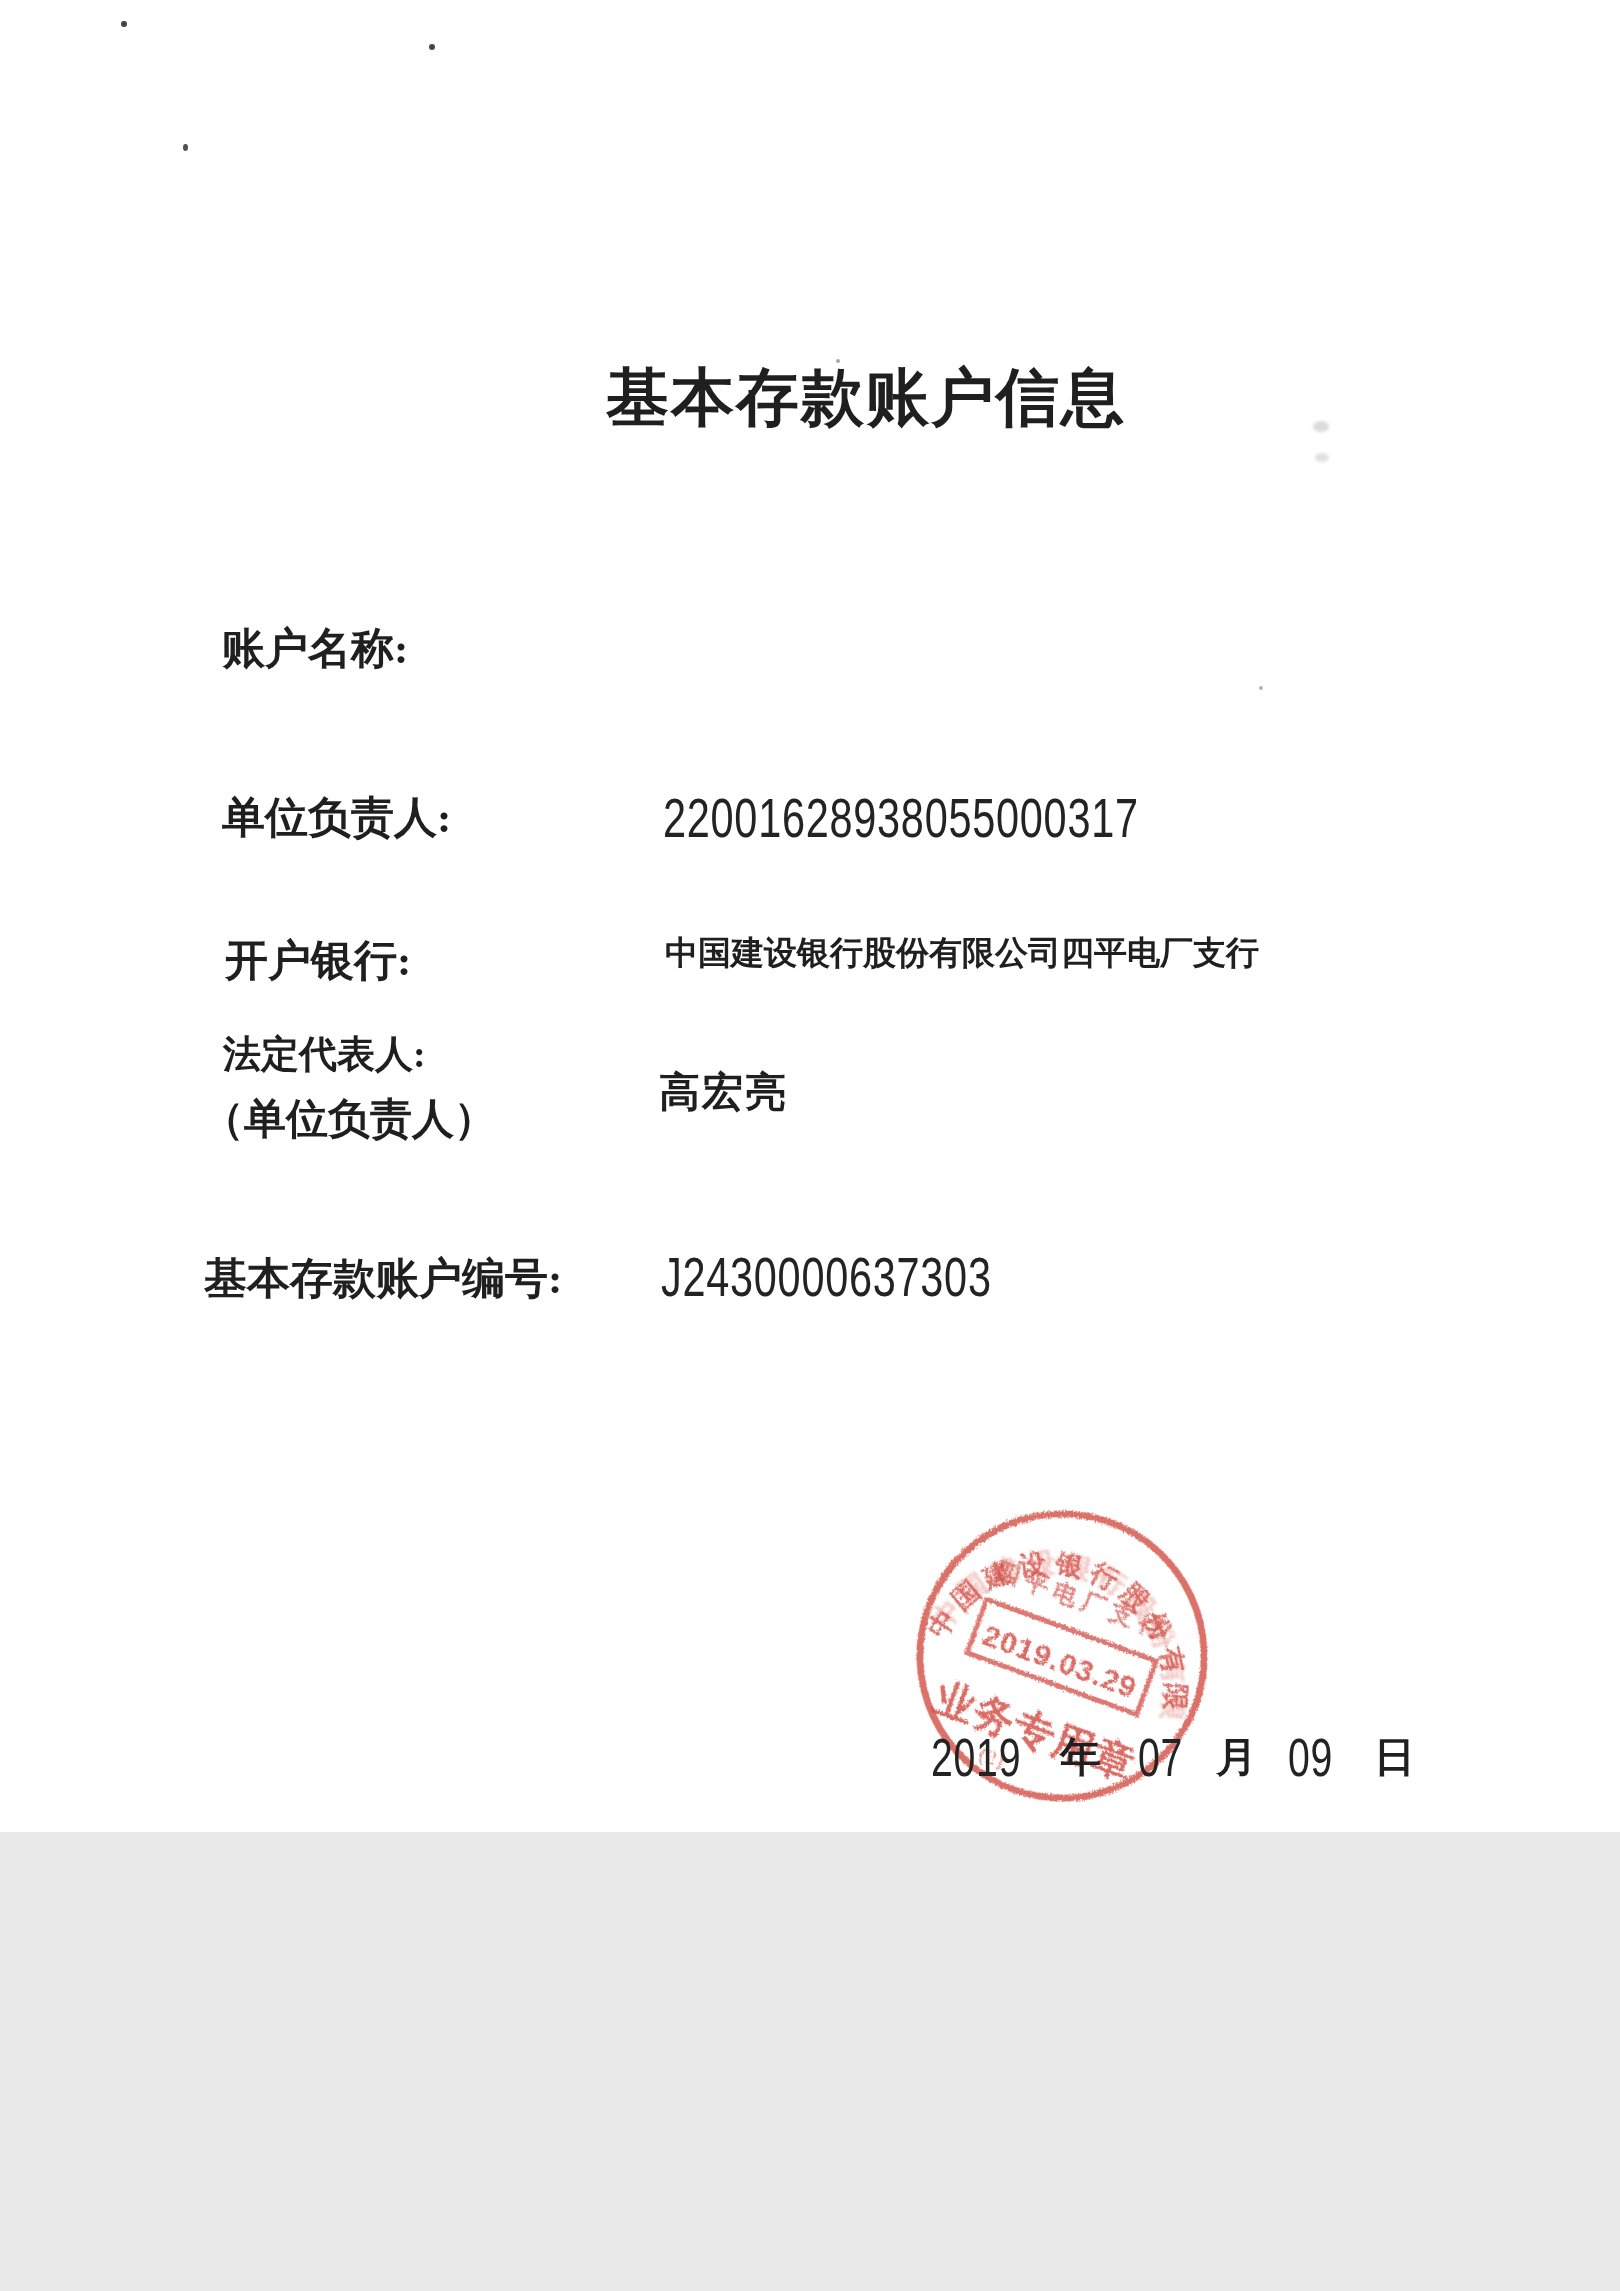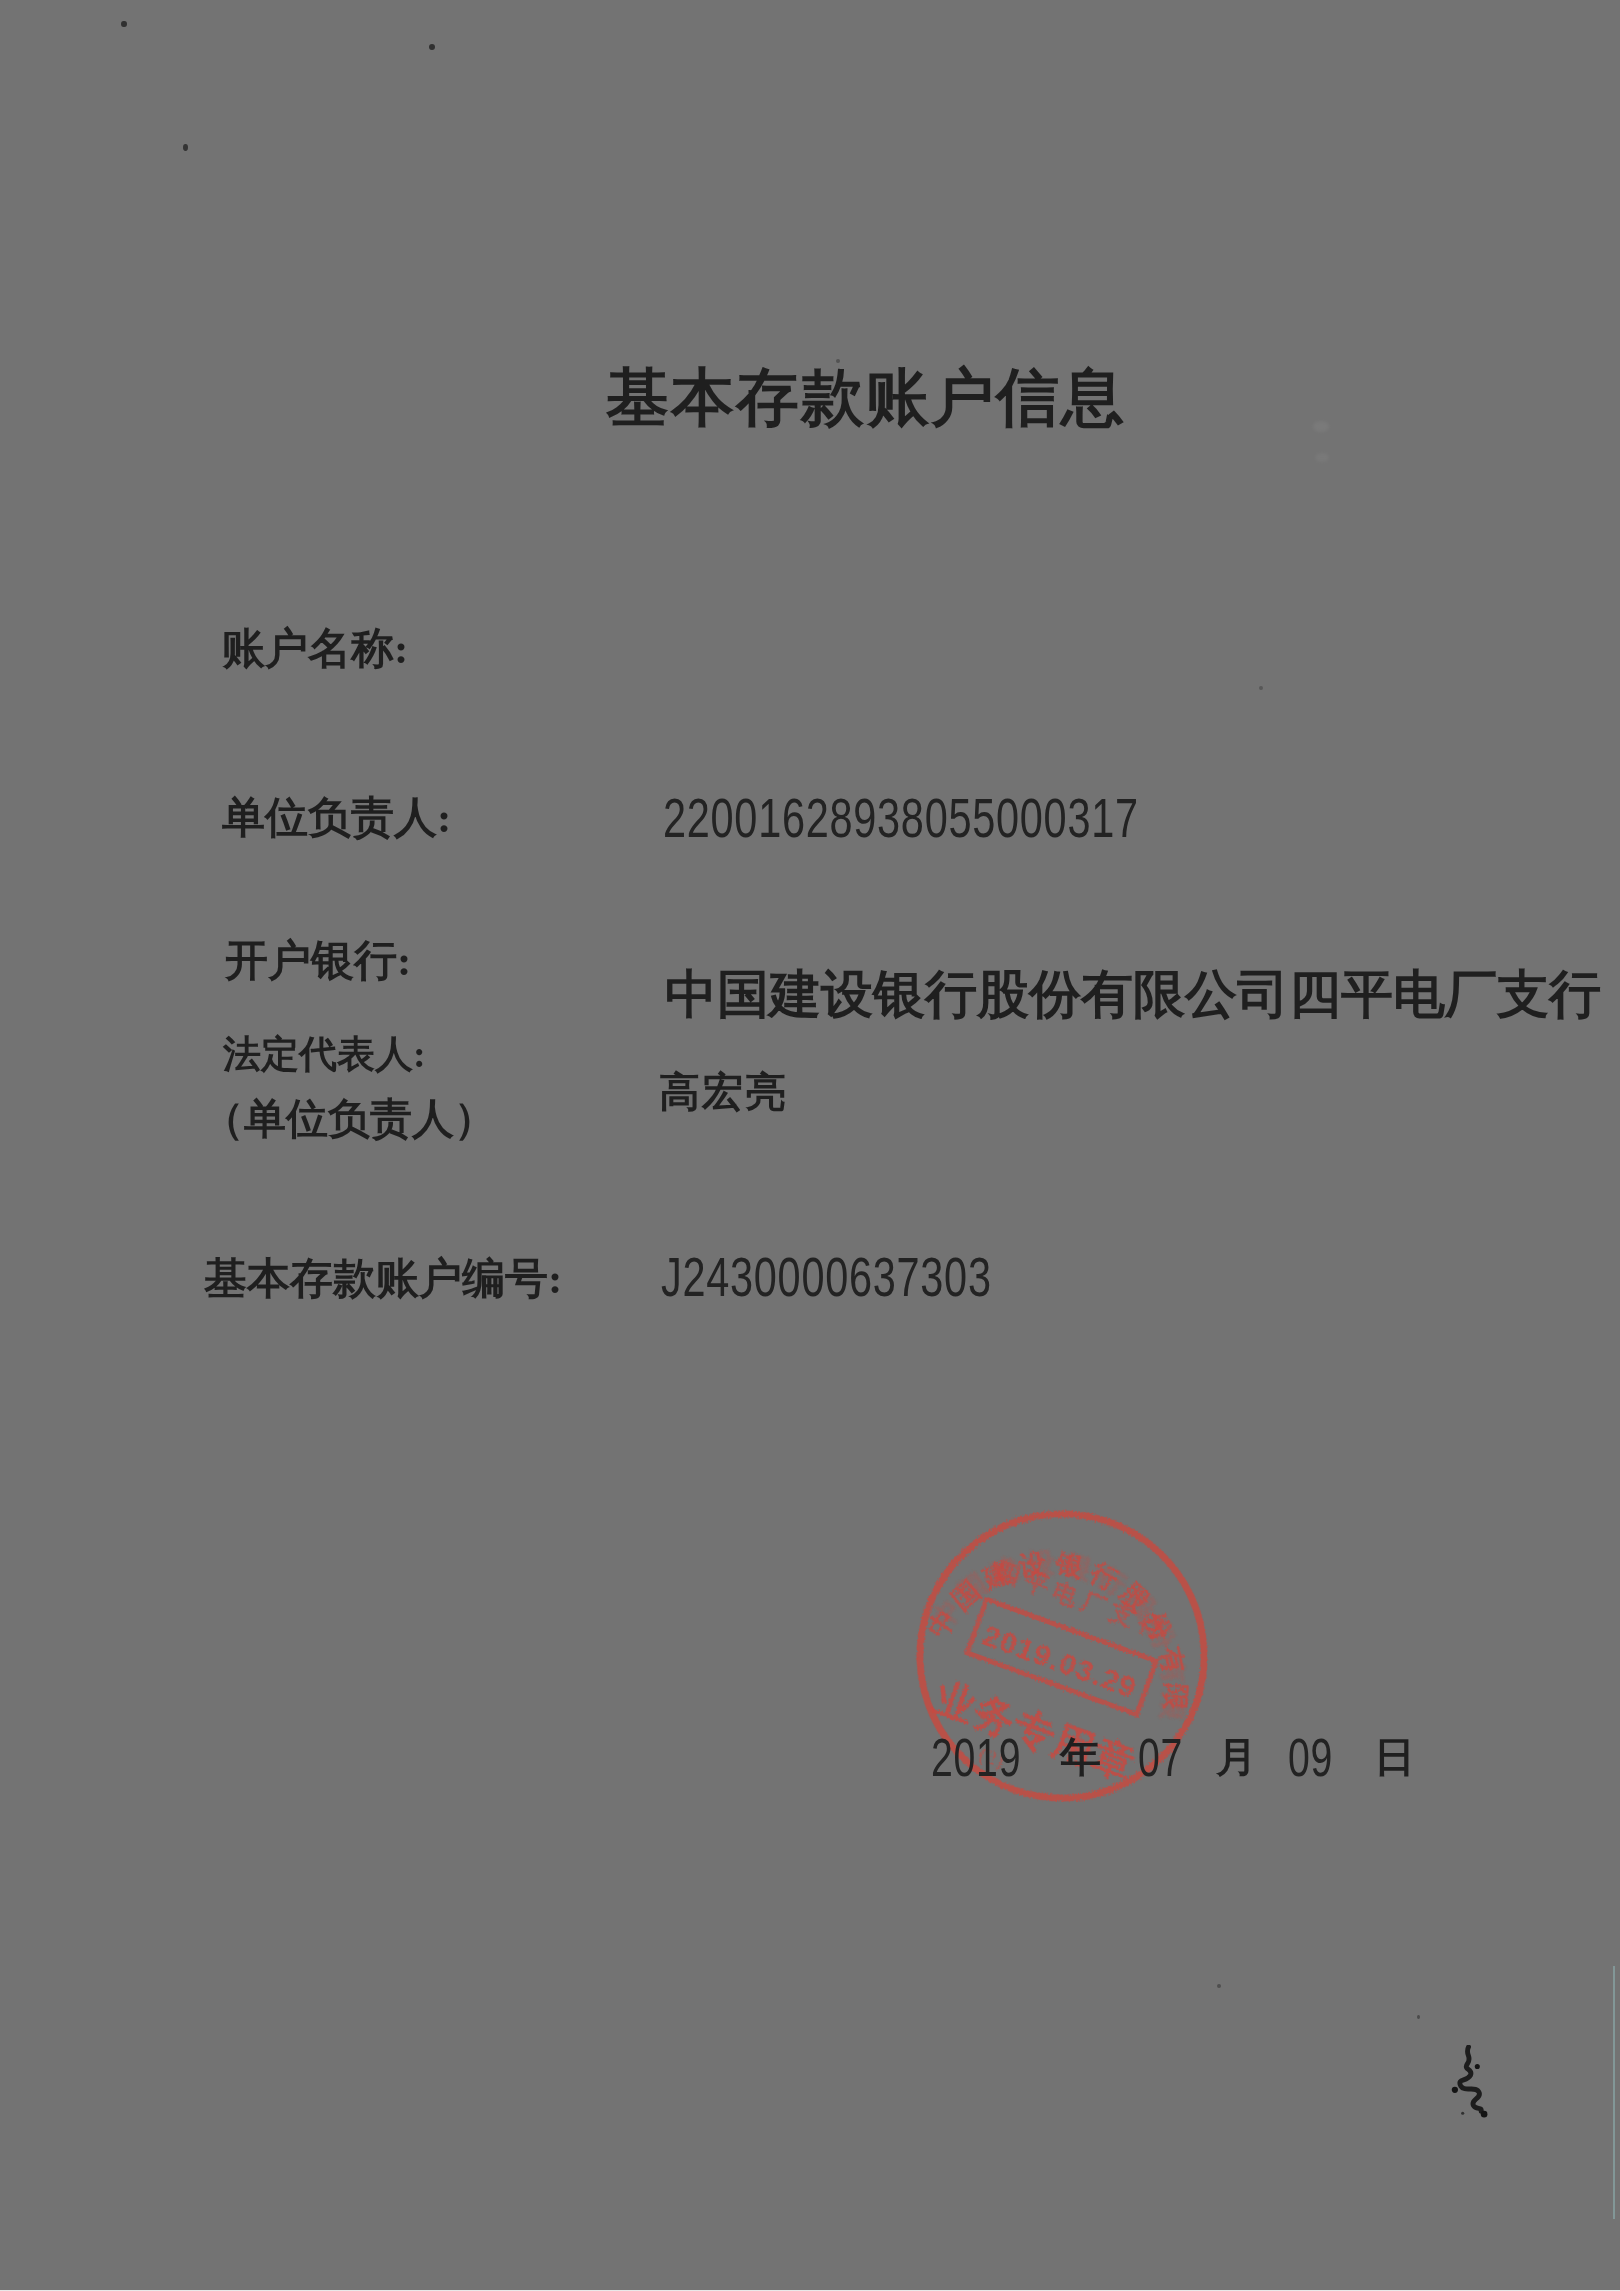--- a/index.html
+++ b/index.html
@@ -1,34 +1,34 @@
 <!DOCTYPE html>
 <html><head>
 <meta charset="utf-8">
 <style>
   html,body{margin:0;padding:0;background:#e8e8e8;}
   .page{
-    position:relative;width:1620px;height:2290px;background:#737373;
+    position:relative;width:1620px;height:1832px;background:#ffffff;
     font-family:"Liberation Serif","DejaVu Serif",serif;color:#1f1f1f;
     overflow:hidden;margin:0 auto;
   }
   .abs{position:absolute;line-height:1;white-space:nowrap;}
   .lbl{font-weight:700;}
   .val{font-weight:600;}
   .num{
     font-family:"Liberation Sans","DejaVu Sans",sans-serif;font-weight:500;
     transform:scaleX(.74);transform-origin:left top;letter-spacing:1px;color:#232323;
   }
   #title{left:606px;top:367px;font-size:63px;font-weight:700;letter-spacing:2px;}
   #f1l{left:222px;top:627px;font-size:43px;}
   #f1v{left:670px;top:623px;font-size:42px;letter-spacing:1px;}
   #f2l{left:222px;top:796px;font-size:43px;}
   #f2v{left:663px;top:790px;font-size:56px;}
   #f3l{left:225px;top:939px;font-size:43px;}
-  #f3v{left:665px;top:937px;font-size:52px;margin-top:32px;}
+  #f3v{left:665px;top:937px;font-size:33px;}
   #f4l1{left:223px;top:1035px;font-size:38px;}
   #f4l2{left:202px;top:1098px;font-size:42px;}
   #f4v{left:659px;top:1072px;font-size:41px;letter-spacing:2px;}
   #f5l{left:204px;top:1257px;font-size:43px;}
   #f5v{left:661px;top:1249px;font-size:56px;}
   #dateline{left:931px;top:1735px;width:529px;height:59px;z-index:3;}
   #dateline .cn{font-size:41px;font-weight:600;top:2px;}
   #dateline .dnum{font-size:53px;top:-3.9px;}
   #d-year{left:0;}   #u-year{left:129px;}
   #d-month{left:207px;} #u-month{left:285px;}

